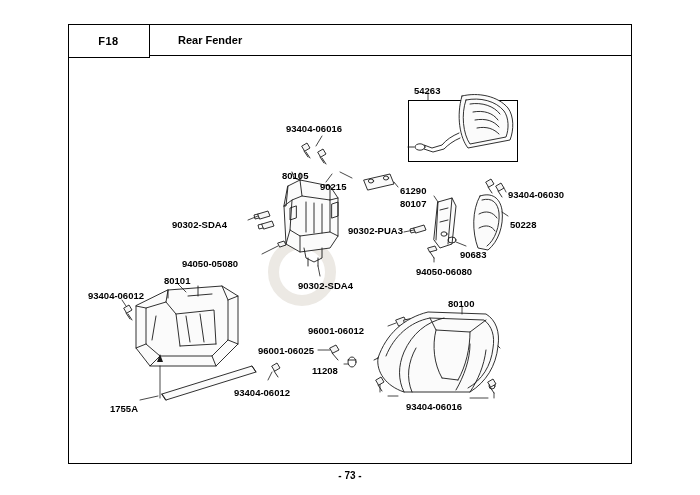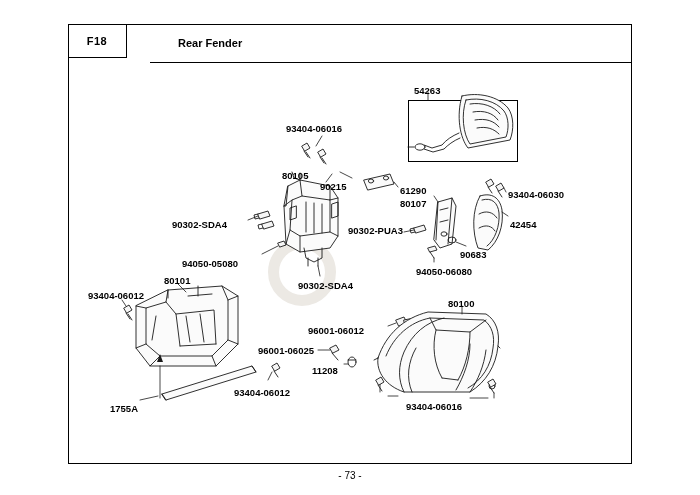--- a/index.html
+++ b/index.html
@@ -29,53 +29,54 @@
     width: 564px;
     height: 440px;
     border: 1px solid #000000;
     box-sizing: border-box;
   }
   
   .hdr-code {
     position: absolute;
     left: 68px;
     top: 24px;
-    width: 59px;
+    width: 82px;
     height: 34px;
     border-right: 1px solid #000000;
     border-bottom: 1px solid #000000;
     box-sizing: border-box;
     display: flex;
     align-items: center;
     justify-content: center;
     font-size: 11px;
     font-weight: bold;
     letter-spacing: 0.5px;
   }
   .hdr-title {
     position: absolute;
     left: 150px;
     top: 24px;
     width: 482px;
-    height: 39px;
+    height: 32px;
     border-bottom: 1px solid #000000;
     box-sizing: border-box;
     display: flex;
     align-items: center;
     padding-left: 28px;
     font-size: 11px;
     font-weight: bold;
   }
   .page-num {
     position: absolute;
     left: 0;
     top: 470px;
     width: 700px;
     text-align: center;
     font-size: 10px;
+    font-weight: bold;
   }
   
   .watermark {
     position: absolute;
     left: 262px;
     top: 250px;
     font-size: 34px;
     font-weight: bold;
     color: #ece9e4;
     letter-spacing: 1px;
@@ -342,21 +343,21 @@
 
   <div class="lbl" style="left:414px; top:86px;">54263</div>
   <div class="lbl" style="left:286px; top:124px;">93404-06016</div>
   <div class="lbl" style="left:320px; top:166px;margin-top:16px;">90215</div>
   <div class="lbl" style="left:282px; top:171px;">80105</div>
   <div class="lbl" style="left:400px; top:186px;">61290</div>
   <div class="lbl" style="left:508px; top:190px;">93404-06030</div>
   <div class="lbl" style="left:400px; top:199px;">80107</div>
   <div class="lbl" style="left:172px; top:220px;">90302-SDA4</div>
   <div class="lbl" style="left:348px; top:226px;">90302-PUA3</div>
-  <div class="lbl" style="left:510px; top:220px;">42454</div>
+  <div class="lbl" style="left:510px; top:220px;">50228</div>
   <div class="lbl" style="left:460px; top:250px;">90683</div>
   <div class="lbl" style="left:182px; top:259px;">94050-05080</div>
   <div class="lbl" style="left:416px; top:267px;">94050-06080</div>
   <div class="lbl" style="left:298px; top:281px;">90302-SDA4</div>
   <div class="lbl" style="left:164px; top:276px;">80101</div>
   <div class="lbl" style="left:88px; top:291px;">93404-06012</div>
   <div class="lbl" style="left:448px; top:299px;">80100</div>
   <div class="lbl" style="left:308px; top:326px;">96001-06012</div>
   <div class="lbl" style="left:258px; top:346px;">96001-06025</div>
   <div class="lbl" style="left:312px; top:366px;">11208</div>

